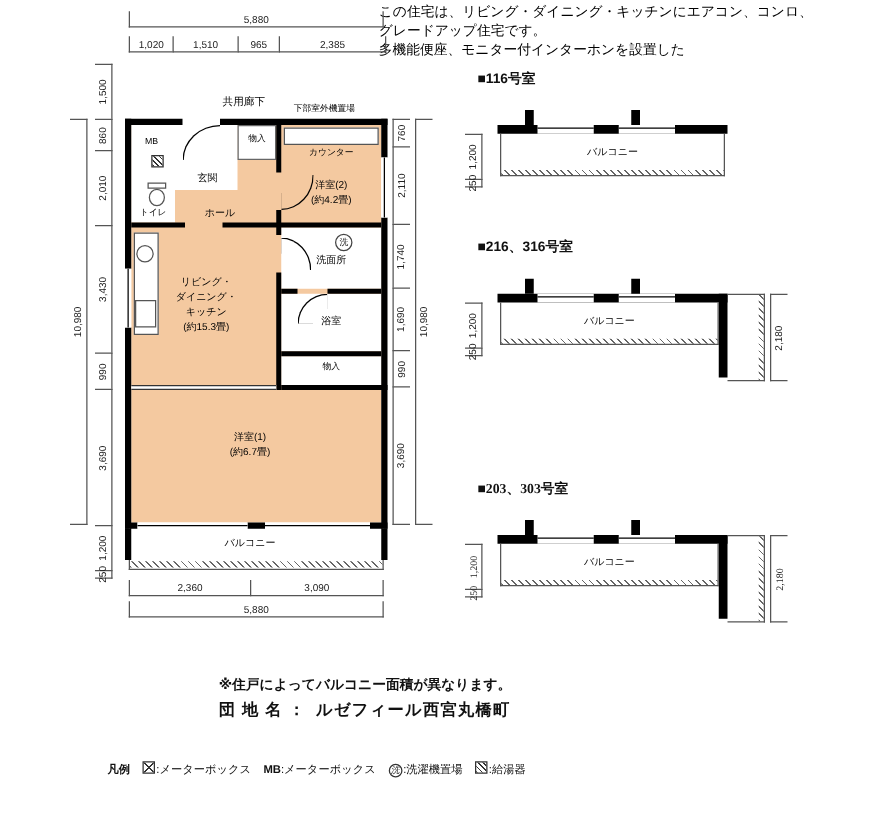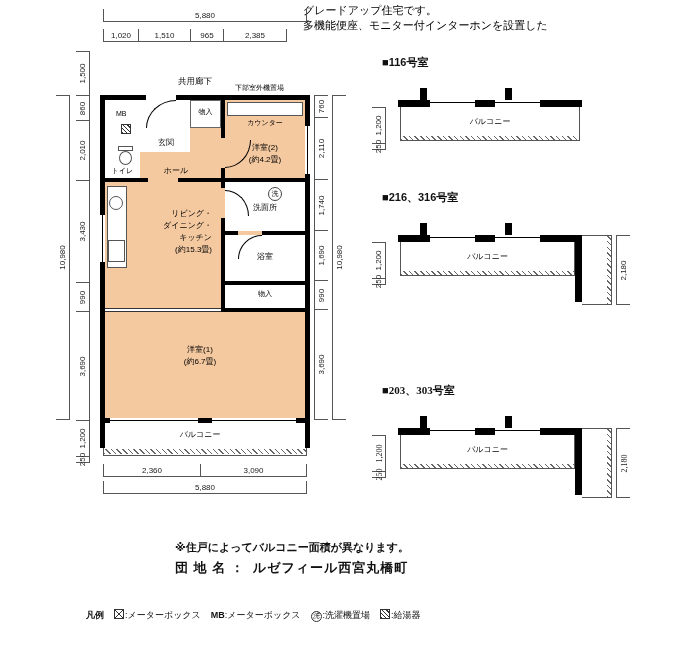--- a/index.html
+++ b/index.html
@@ -58,40 +58,41 @@
   .lg-half   { background:linear-gradient(135deg,#333 50%,transparent 50%); }
   .lg-circle { width:11px; height:11px; border:1px solid #333; border-radius:50%; display:inline-flex;
                align-items:center; justify-content:center; font-size:7px; margin-right:1px; font-style:normal; }
 </style>
 </head>
 <body>
 
 <div class="canvas">
 
   <div class="note" style="left:303px; top:3px; width:394px;">
+    <div>この住宅は、リビング・ダイニング・キッチンにエアコン、コンロ、</div>
     <div>グレードアップ住宅です。</div>
     <div>多機能便座、モニター付インターホンを設置した</div>
   </div>
 
   <div class="dim-h" style="left:103px; top:9px;">
     <div class="seg" style="width:204px">
         <span>5,880</span>
       </div>
   </div>
   <div class="dim-h" style="left:103px; top:29px;">
     <div class="seg" style="width:35px">
         <span>1,020</span>
       </div>
     <div class="seg" style="width:52px">
         <span>1,510</span>
       </div>
     <div class="seg" style="width:33px">
         <span>965</span>
       </div>
-    <div class="seg" style="width:64px">
+    <div class="seg" style="width:86px">
         <span>2,385</span>
       </div>
   </div>
 
   <div class="lbl c" style="left:140px; top:76px; width:110px; font-size:8.5px;">共用廊下</div>
   <div class="lbl sm" style="left:235px; top:84px;">下部室外機置場</div>
 
   <div class="room" style="left:105px; top:100px; width:200px; height:318px;"></div>
 
   <div class="white" style="left:105px; top:100px; width:35px; height:78px;"></div>
@@ -145,21 +146,21 @@
   <div class="lbl sm" style="left:116px; top:110px;">MB</div>
   <div class="lbl c" style="left:146px; top:138px; width:40px;">玄関</div>
   <div class="lbl sm c" style="left:190px; top:108px; width:31px;">物入</div>
   <div class="lbl sm c" style="left:227px; top:119px; width:76px;">カウンター</div>
   <div class="lbl sm c" style="left:105px; top:167px; width:35px;">トイレ</div>
   <div class="lbl c" style="left:146px; top:166px; width:60px;">ホール</div>
   <div class="blk" style="left:225px; top:142px; width:80px;">
     <div>洋室(2)</div>
     <div>(約4.2畳)</div>
   </div>
-  <div class="blk" style="left:118px; top:208px; width:94px;text-align:right;">
+  <div class="blk" style="left:118px; top:220px; width:94px;">
     <div>リビング・</div>
     <div>ダイニング・</div>
     <div>キッチン</div>
     <div>(約15.3畳)</div>
   </div>
   <div class="lbl c" style="left:225px; top:203px; width:80px;">洗面所</div>
   <div class="lbl c" style="left:225px; top:252px; width:80px;">浴室</div>
   <div class="lbl sm c" style="left:225px; top:290px; width:80px;">物入</div>
   <div class="blk" style="left:148px; top:344px; width:104px;">
     <div>洋室(1)</div>

